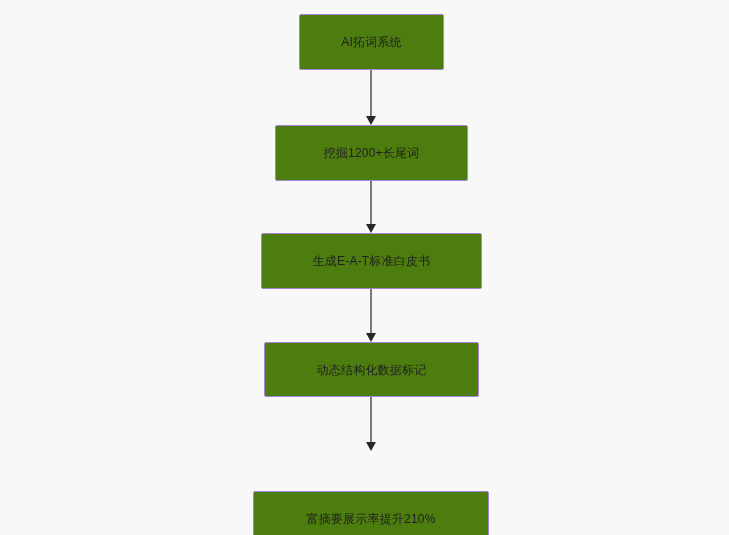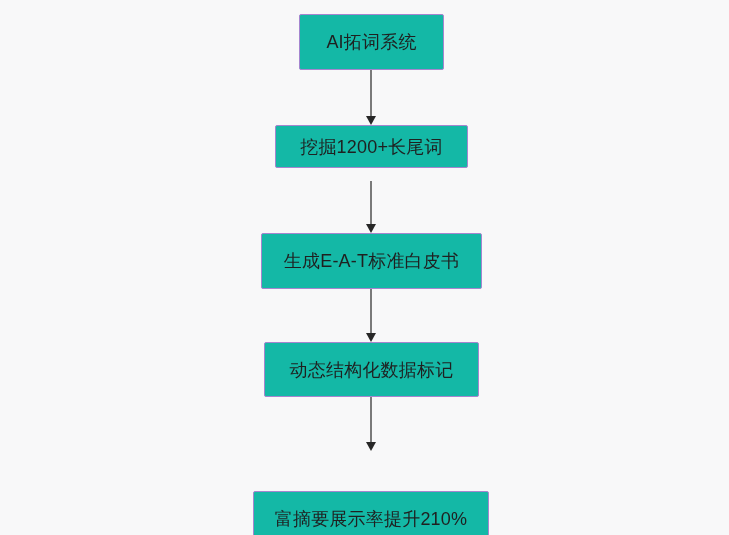--- a/index.html
+++ b/index.html
@@ -14,28 +14,28 @@
     overflow: hidden;
   }
   #flowchart-canvas {
     position: relative;
     width: 729px;
     height: 535px;
   }
   .node {
     position: absolute;
     box-sizing: border-box;
-    background: #14b8a6;
+    background: #4d7c0f;
     border: 1.6px solid #a585cf;
     border-radius: 2px;
     display: flex;
     align-items: center;
     justify-content: center;
     color: #1f2020;
-    font-size: 18px;
+    font-size: 12px;
     line-height: 1;
     letter-spacing: 0.2px;
     white-space: nowrap;
   }
   .node-label {
     display: block;
   }
   .edge {
     position: absolute;
   }
@@ -78,21 +78,21 @@
 
   <div class="edge" style="left:370px; top:397px; height:54px;">
     <div class="edge-line" style="height:45px;"></div>
     <div class="edge-head" style="top:45px;"></div>
   </div>
 
   <div class="node" style="left:299px; top:14px; width:145px; height:56px;">
     <span class="node-label">AI拓词系统</span>
   </div>
 
-  <div class="node" style="left:275px; top:125px; width:193px; height:43px;">
+  <div class="node" style="left:275px; top:125px; width:193px; height:56px;">
     <span class="node-label">挖掘1200+长尾词</span>
   </div>
 
   <div class="node" style="left:264px; top:342px; width:215px; height:55px;">
     <span class="node-label">动态结构化数据标记</span>
   </div>
 
   <div class="node" style="left:261px; top:233px; width:221px; height:56px;">
     <span class="node-label">生成E-A-T标准白皮书</span>
   </div>

